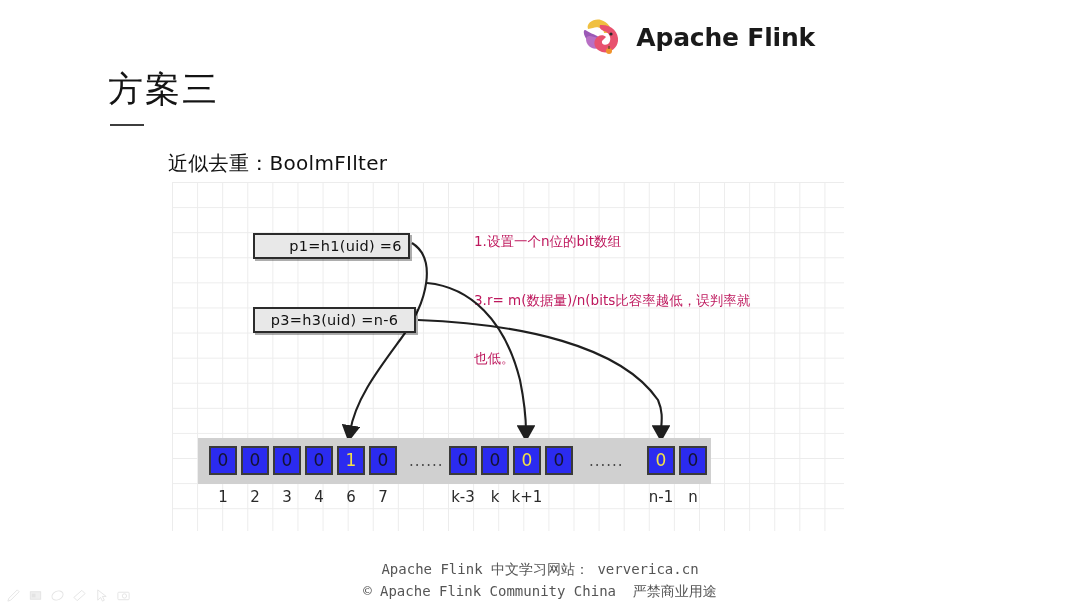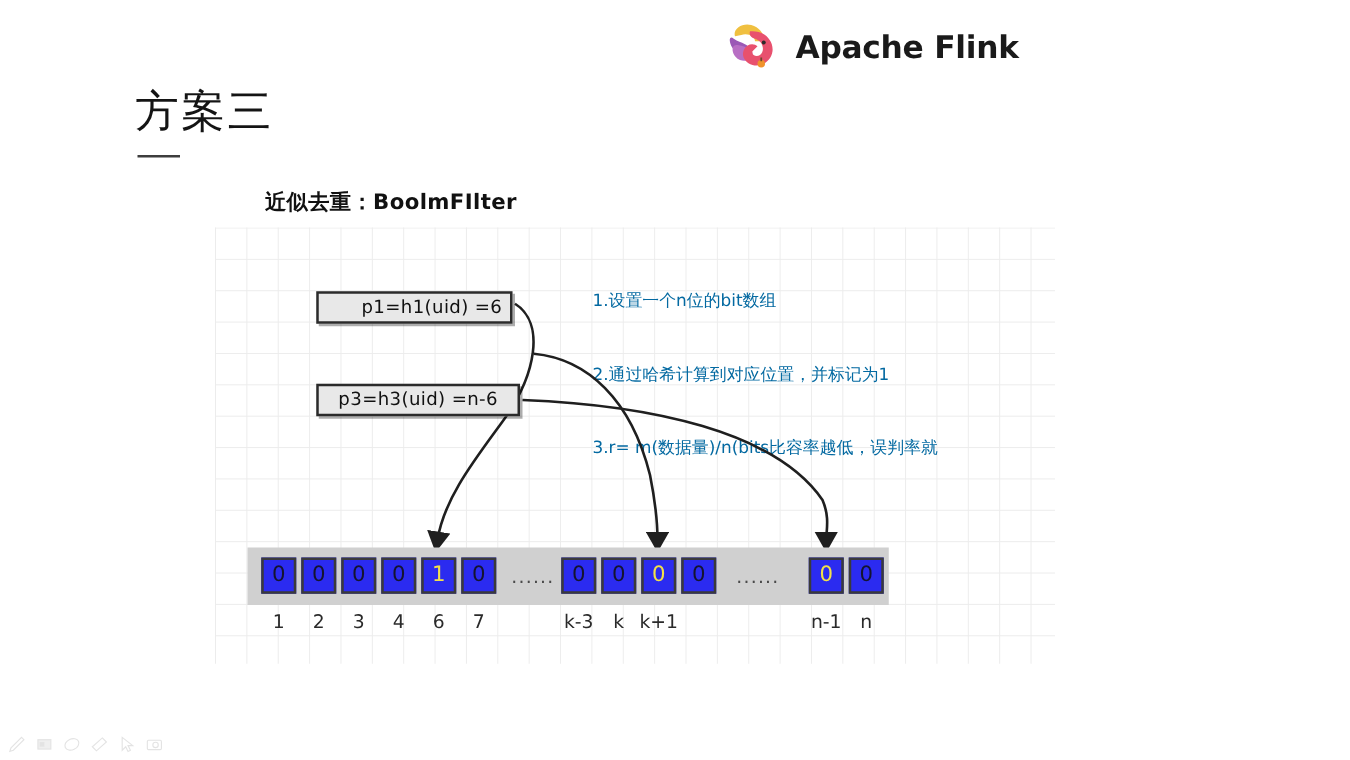--- a/index.html
+++ b/index.html
@@ -62,26 +62,25 @@
     left: 110px;
     top: 124px;
     width: 34px;
     height: 0;
     border-top: 2px solid #3d3d3d;
   }
   #subtitle {
     position: absolute;
     left: 168px;
     top: 150px;
-    font-size: 17px;
+    font-size: 20px;
     color: #111111;
-    font-weight: bold;
+    font-weight: normal;
     font-family: "DejaVu Sans", sans-serif;
     letter-spacing: 0.3px;
-    margin-left: 44px;
   }
 
   
   #canvas {
     position: absolute;
     left: 172px;
     top: 182px;
     width: 672px;
     height: 349px;
     background-color: #ffffff;
@@ -90,21 +89,21 @@
       linear-gradient(to bottom, #ececec 1px, transparent 1px);
     background-size: 25.1px 25.1px;
   }
 
   
   #note {
     position: absolute;
     left: 474px;
     top: 193px;
     width: 320px;
-    color: #0369a1;
+    color: #be185d;
     font-size: 13.5px;
     line-height: 19.5px;
     font-family: "DejaVu Sans", sans-serif;
     white-space: pre-wrap;
   }
   #note .note-line { display: block; }
 
   
   .hash-box {
     position: absolute;
@@ -230,22 +229,22 @@
   </div>
 
   <div id="title">方案三</div>
   <div id="title-rule"></div>
   <div id="subtitle">近似去重：BoolmFIlter</div>
 
   <div id="canvas"></div>
 
   <div id="note">
     <span class="note-line">1.设置一个n位的bit数组</span>
-    <span class="note-line">2.通过哈希计算到对应位置，并标记为1</span>
     <span class="note-line">3.r= m(数据量)/n(bits比容率越低，误判率就</span>
+    <span class="note-line">也低。</span>
   </div>
 
   <svg id="arrow-layer">
     <defs>
       <marker id="ah" markerWidth="9" markerHeight="9" refX="3.2" refY="4.5" orient="auto">
         <path d="M0,0 L8,4.5 L0,9 Z" fill="#1f1f1f"></path>
       </marker>
     </defs>
 
     <path d="M412,243 C436,258, 430,300, 400,340 C378,370, 355,400, 350,432" stroke="#1f1f1f" stroke-width="2.1" fill="none" marker-end="url(#ah)"></path>
@@ -283,20 +282,22 @@
       <div class="bit-index" style="left: 351px;">6</div>
       <div class="bit-index" style="left: 383px;">7</div>
       <div class="bit-index" style="left: 463px;">k-3</div>
       <div class="bit-index" style="left: 495px;">k</div>
       <div class="bit-index" style="left: 527px; text-align: center;">k+1</div>
       <div class="bit-index" style="left: 661px;">n-1</div>
       <div class="bit-index" style="left: 693px;">n</div>
     </div>
 
   <div id="footer">
+    <span class="footer-line">Apache Flink 中文学习网站： ververica.cn</span>
+    <span class="footer-line">© Apache Flink Community China  严禁商业用途</span>
   </div>
 
   <div id="toolbar">
     <span class="tool-icon">
       <svg viewBox="0 0 16 16" width="15" height="15">
           <path d="M12 2 L14 4 L5 13 L2 14 L3 11 Z" fill="none" stroke="#c9c9c9" stroke-width="1"></path>
         </svg>
     </span>
     <span class="tool-icon">
       <svg viewBox="0 0 16 16" width="15" height="15">

